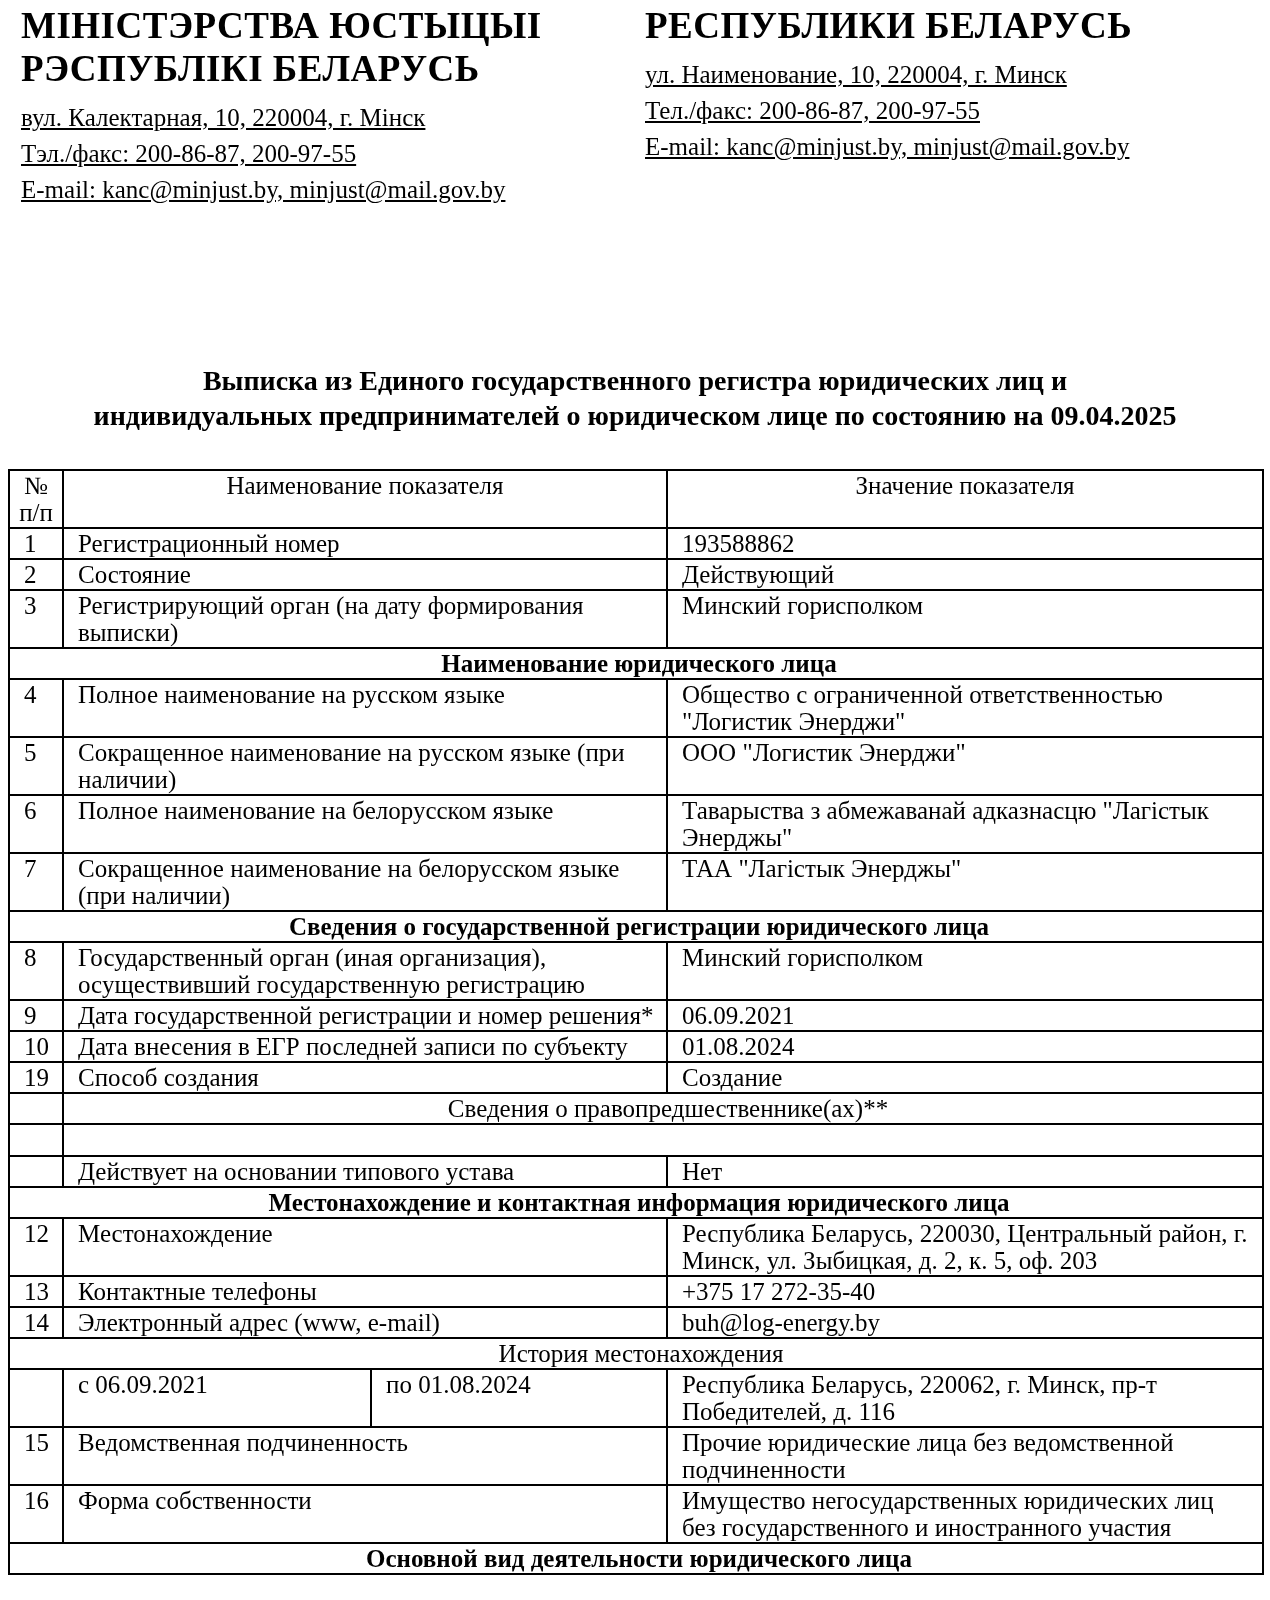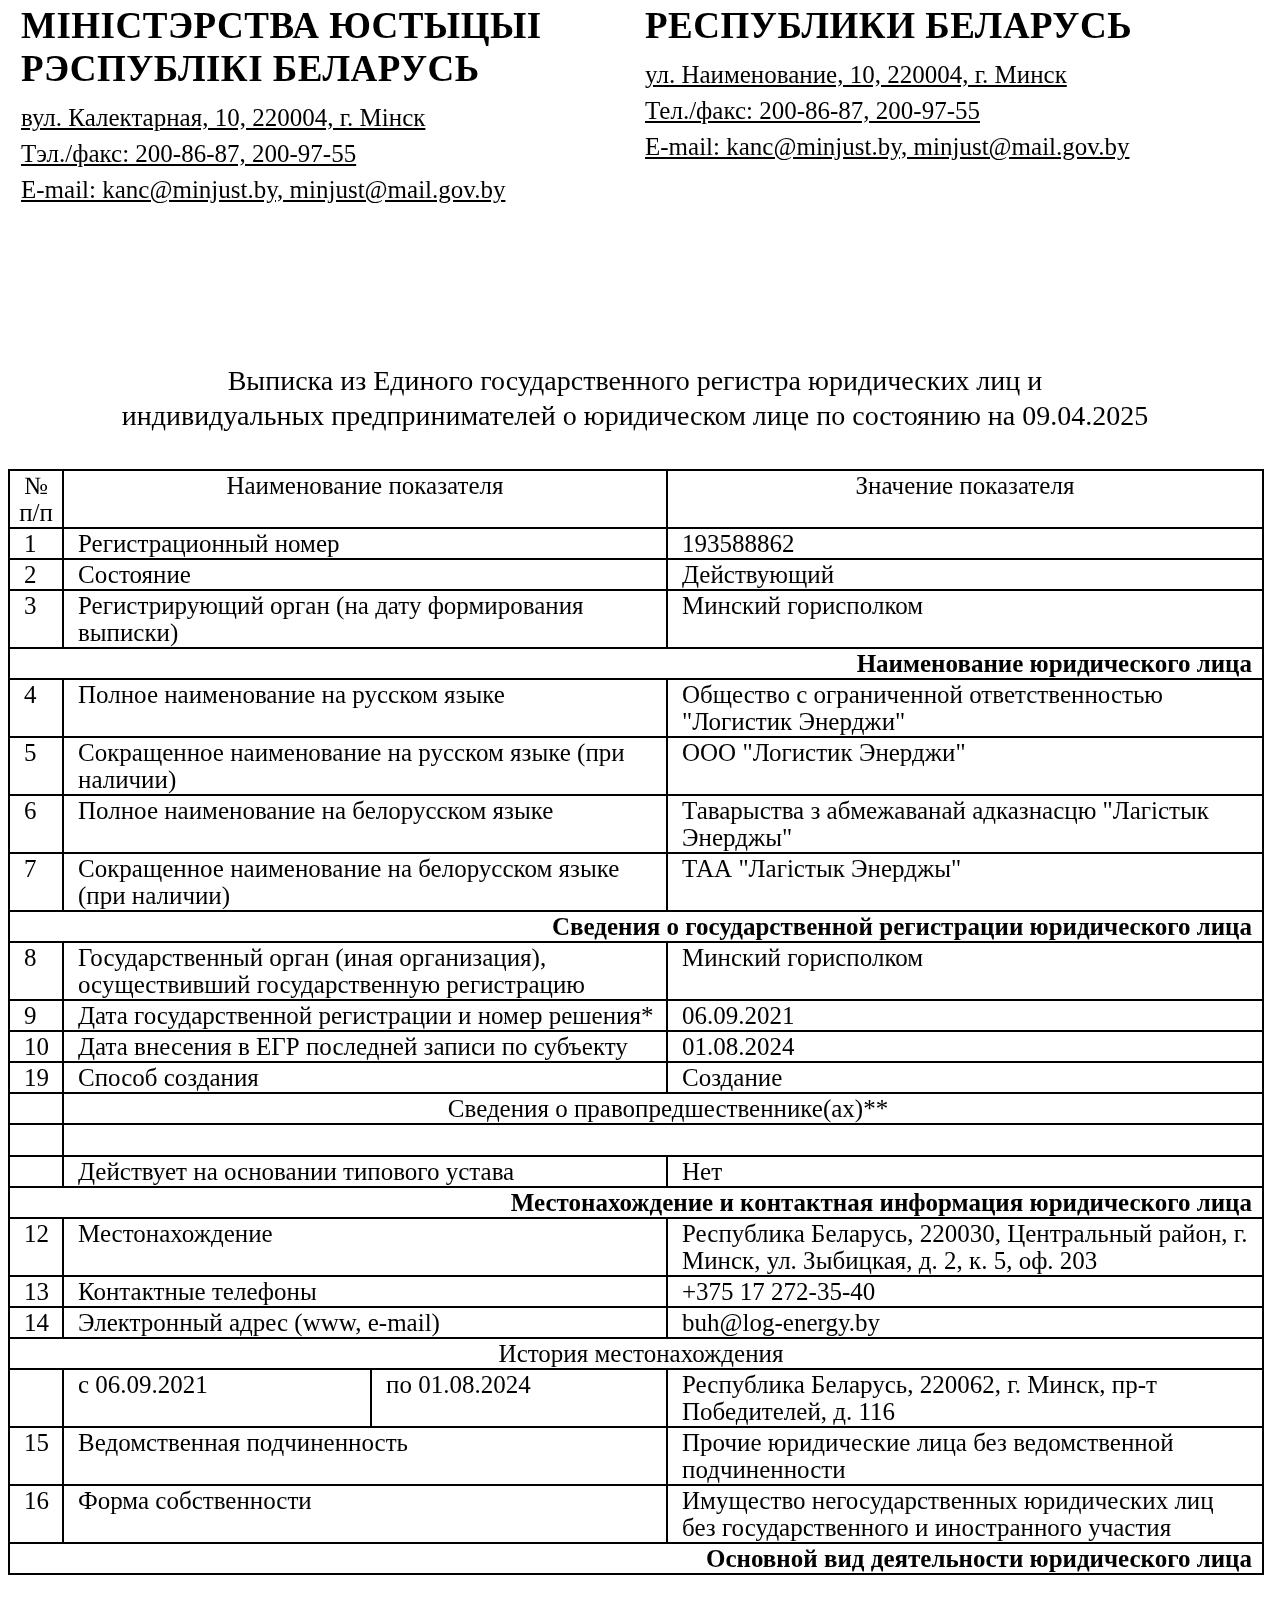--- a/index.html
+++ b/index.html
@@ -28,21 +28,21 @@
     margin-top: 10px;
     font-size: 25px;
     line-height: 36px;
     text-decoration: underline;
   }
   
   .doc-title {
     margin: 155px auto 0 auto;
     width: 1210px;
     text-align: center;
-    font-weight: normal;
+    font-weight: bold;
     font-size: 28px;
     line-height: 35px;
   }
   
   table.registry {
     margin: 36px 0 0 8px;
     border-collapse: collapse;
     width: 1254px;
     table-layout: fixed;
     font-size: 25px;
@@ -54,21 +54,21 @@
     padding: 1px 10px 1px 14px;
     text-align: left;
     font-weight: normal;
     overflow: hidden;
   }
   table.registry th { text-align: center; padding-left: 4px; padding-right: 4px; }
   td.num { text-align: center; padding-left: 2px; padding-right: 2px; }
   td.val { padding-left: 12px; }
   td.val-c { text-align: center; }
   .b { font-weight: bold; }
-  tr.sec td { text-align: right; font-weight: bold; padding-left: 16px; }
+  tr.sec td { text-align: center; font-weight: bold; padding-left: 16px; }
   tr.sec-plain td { text-align: center; font-weight: normal; padding-left: 20px; }
   tr.empty-row td { height: 32px; }
 </style>
 </head>
 <body>
 
 <div class="letterhead">
   <div class="lh-col left">
     <div class="ministry-name">
       <div>МІНІСТЭРСТВА ЮСТЫЦЫІ</div>

